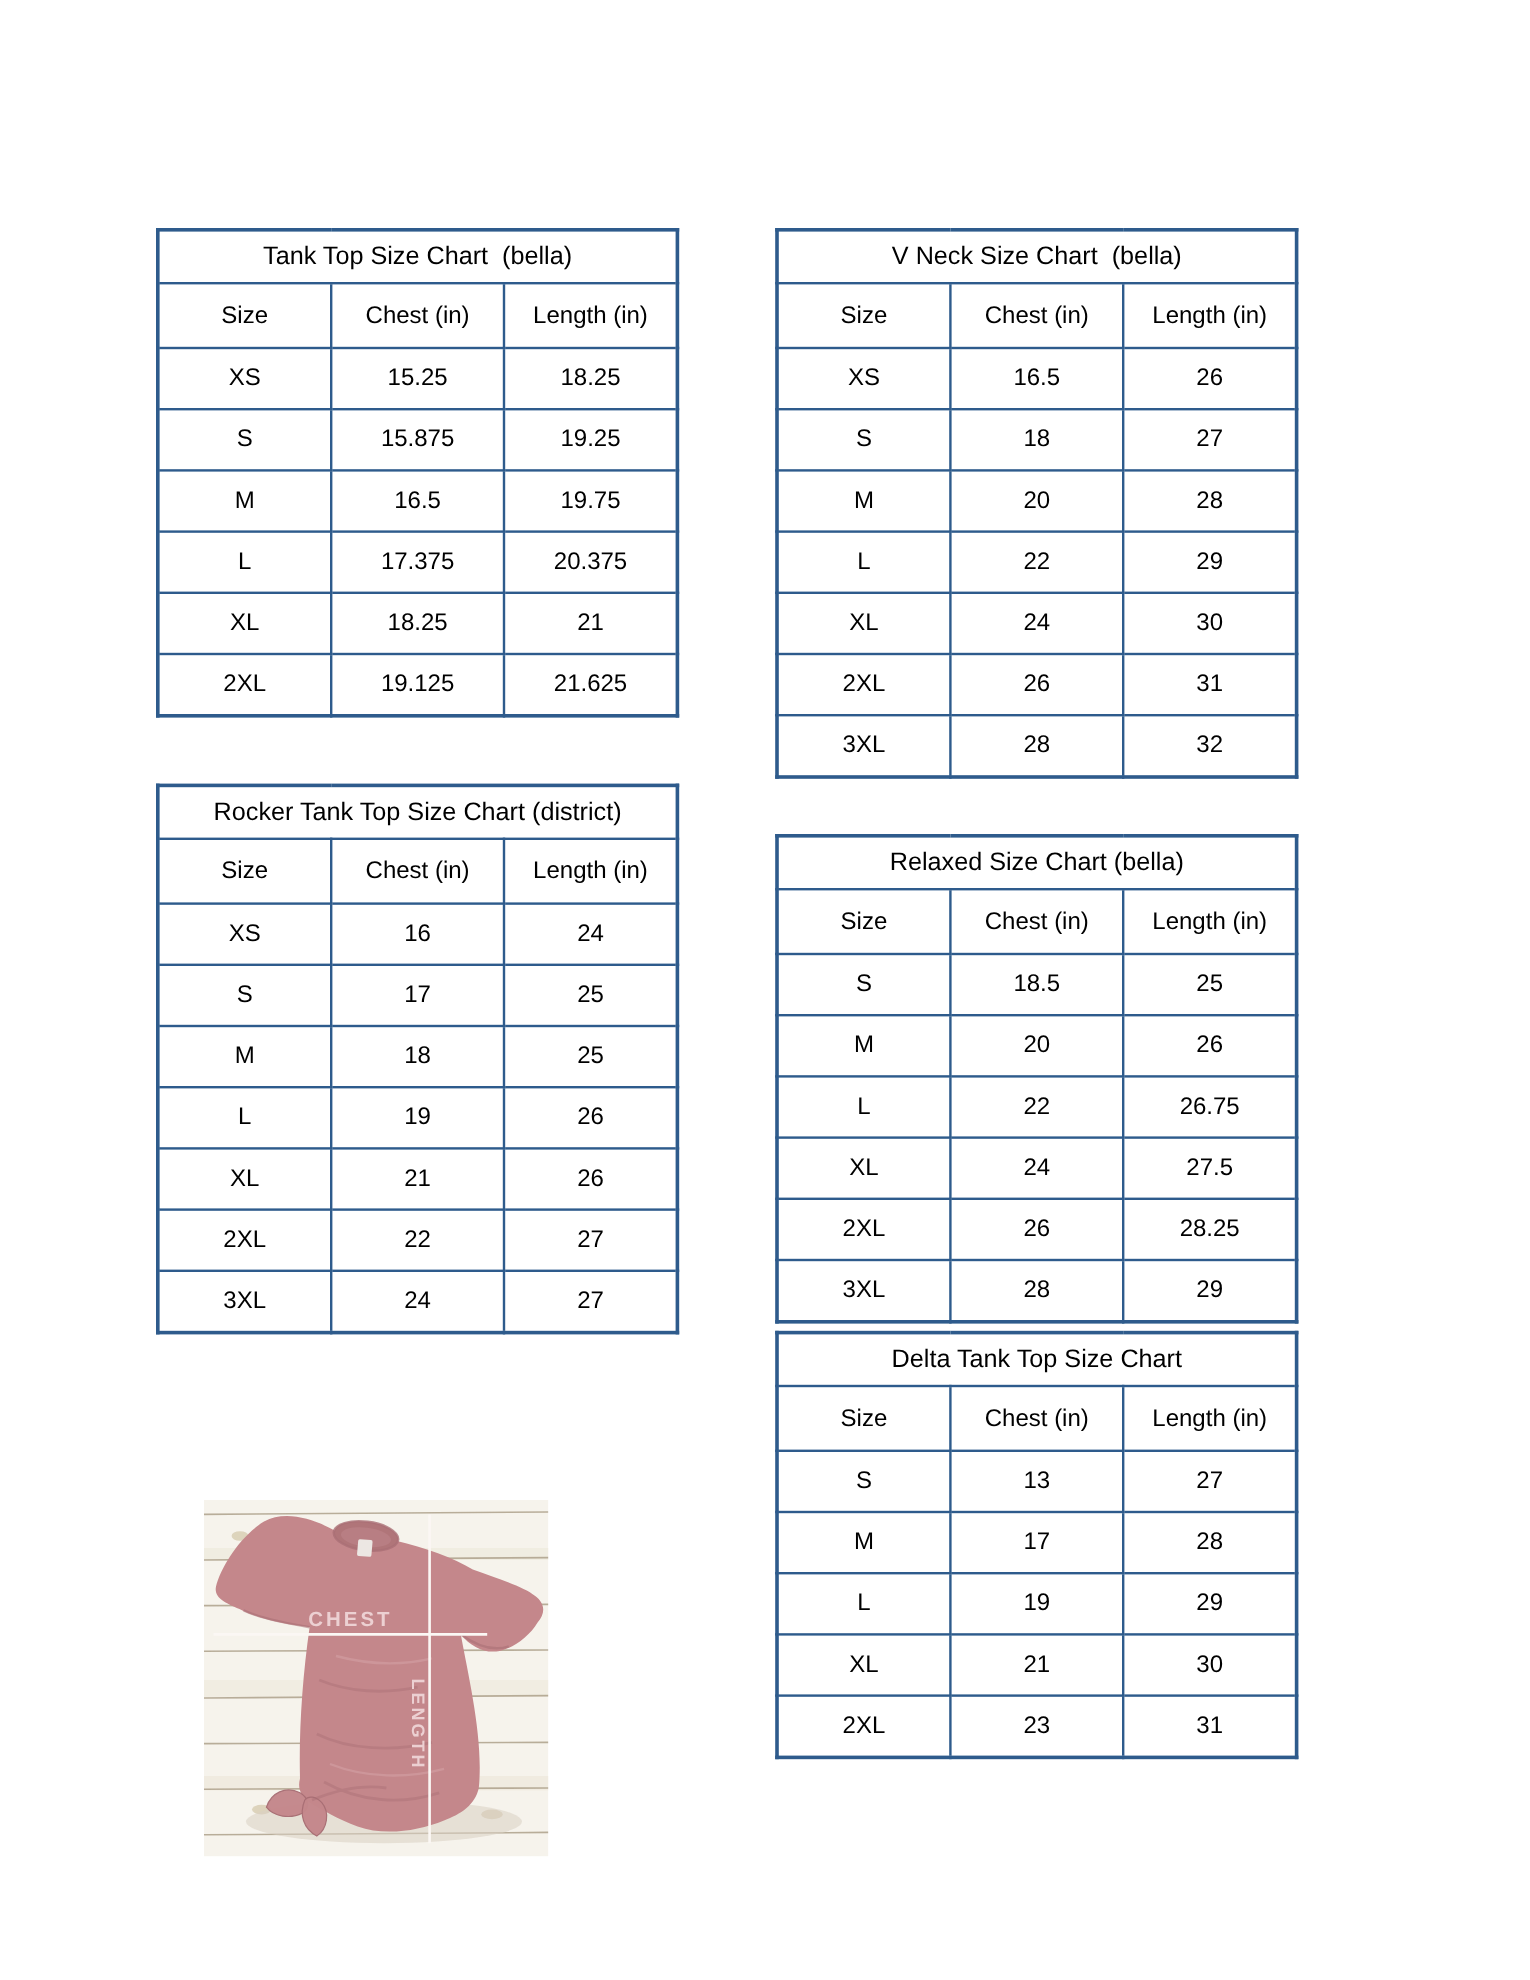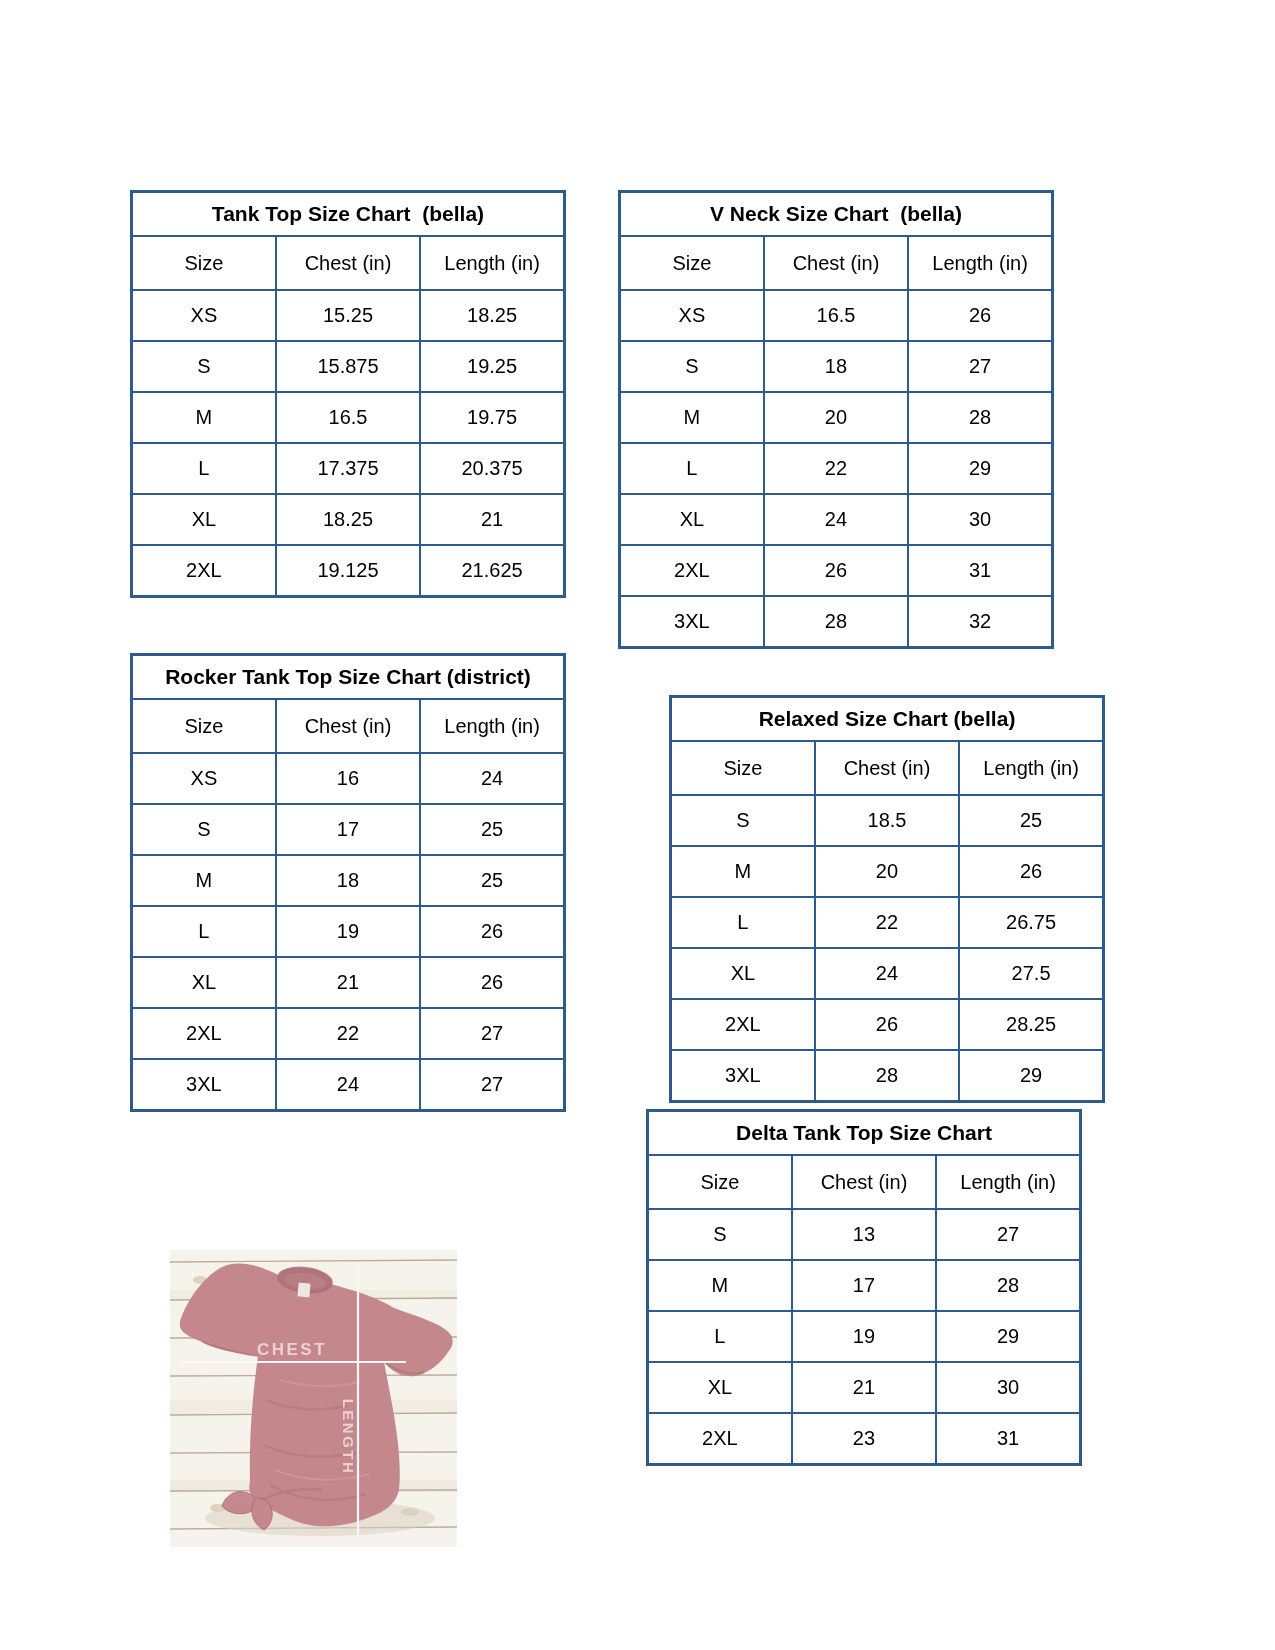--- a/index.html
+++ b/index.html
@@ -26,32 +26,32 @@
   table.size-table td{
     border:2px solid var(--border-color,#2e5b8c);
     text-align:center;
     vertical-align:middle;
     font-size:20px;
     color:var(--text-color,#000);
     padding:0;
     overflow:hidden;
   }
   table.size-table td.title-cell{
-    font-weight:bold;
+    font-weight:normal;
     font-size:21px;
     height:42px;
     white-space:pre;
   }
   table.size-table tr.header-row td{height:52px;}
   table.size-table tr.data-row td{height:49px;}
 
   #table-tank-top{left:130px;top:190px;}
-  #table-v-neck  {left:618px;top:190px;}
+  #table-v-neck  {left:646px;top:190px;}
   #table-rocker  {left:130px;top:653px;}
-  #table-relaxed {left:646px;top:695px;margin-left:23px;}
+  #table-relaxed {left:646px;top:695px;}
   #table-delta   {left:646px;top:1109px;}
 
   
   .photo{
     position:absolute;
     left:170px;top:1250px;
     width:287px;height:297px;
   }
   .photo svg{display:block;width:100%;height:100%;}
   .shirt-fill{fill:var(--shirt-color,#c4878b);}

